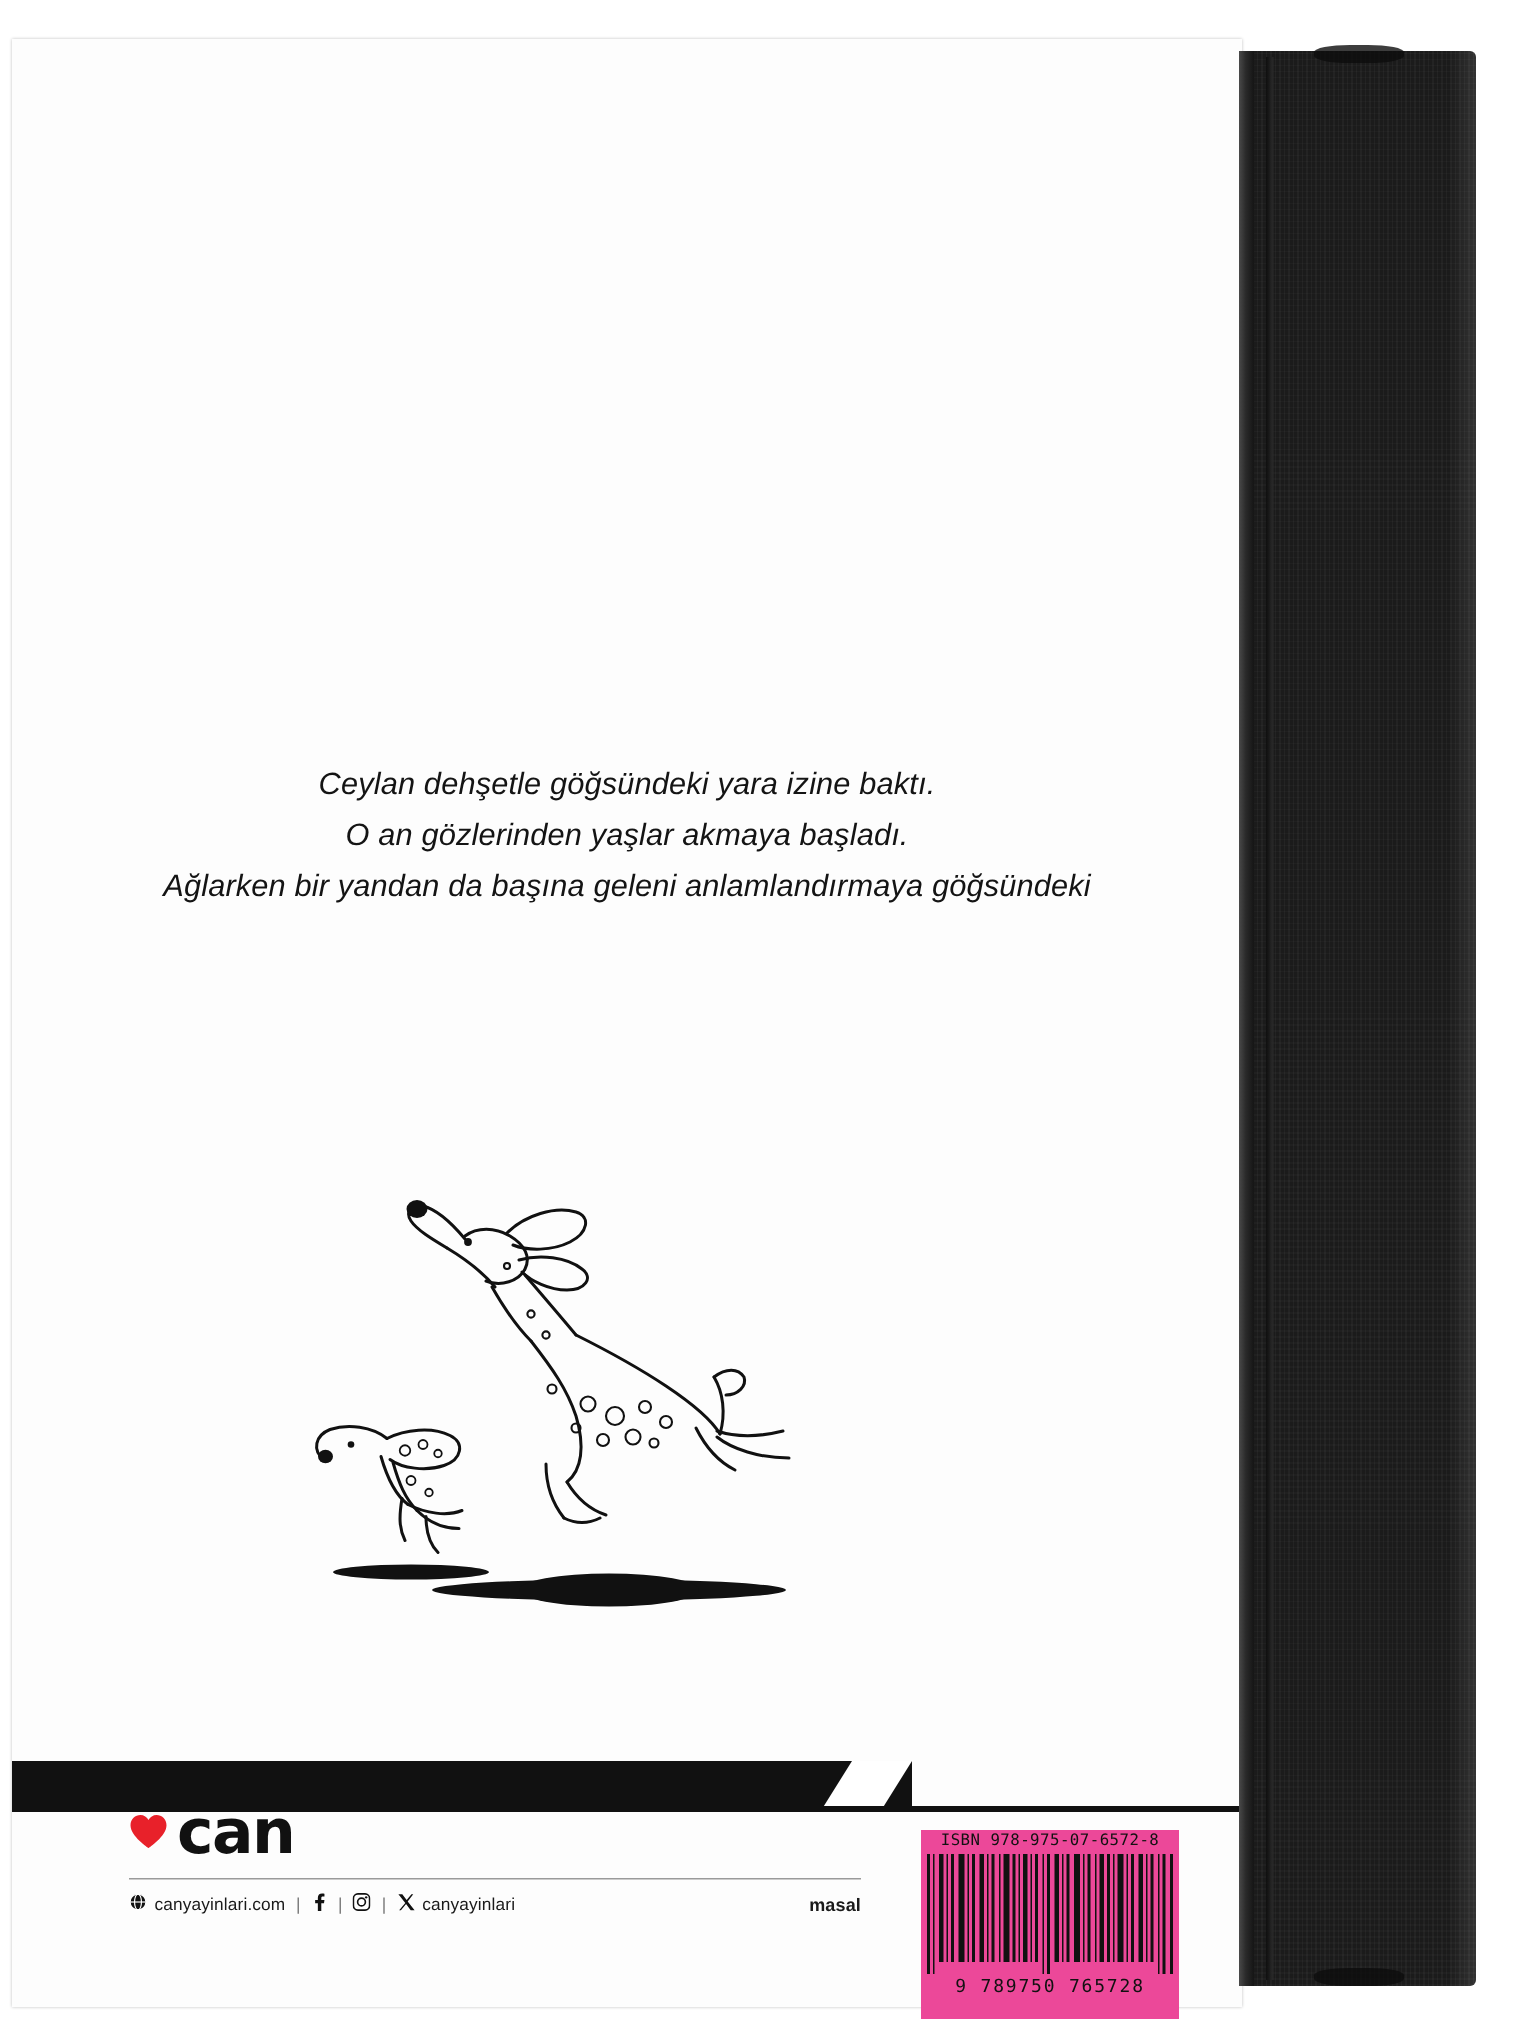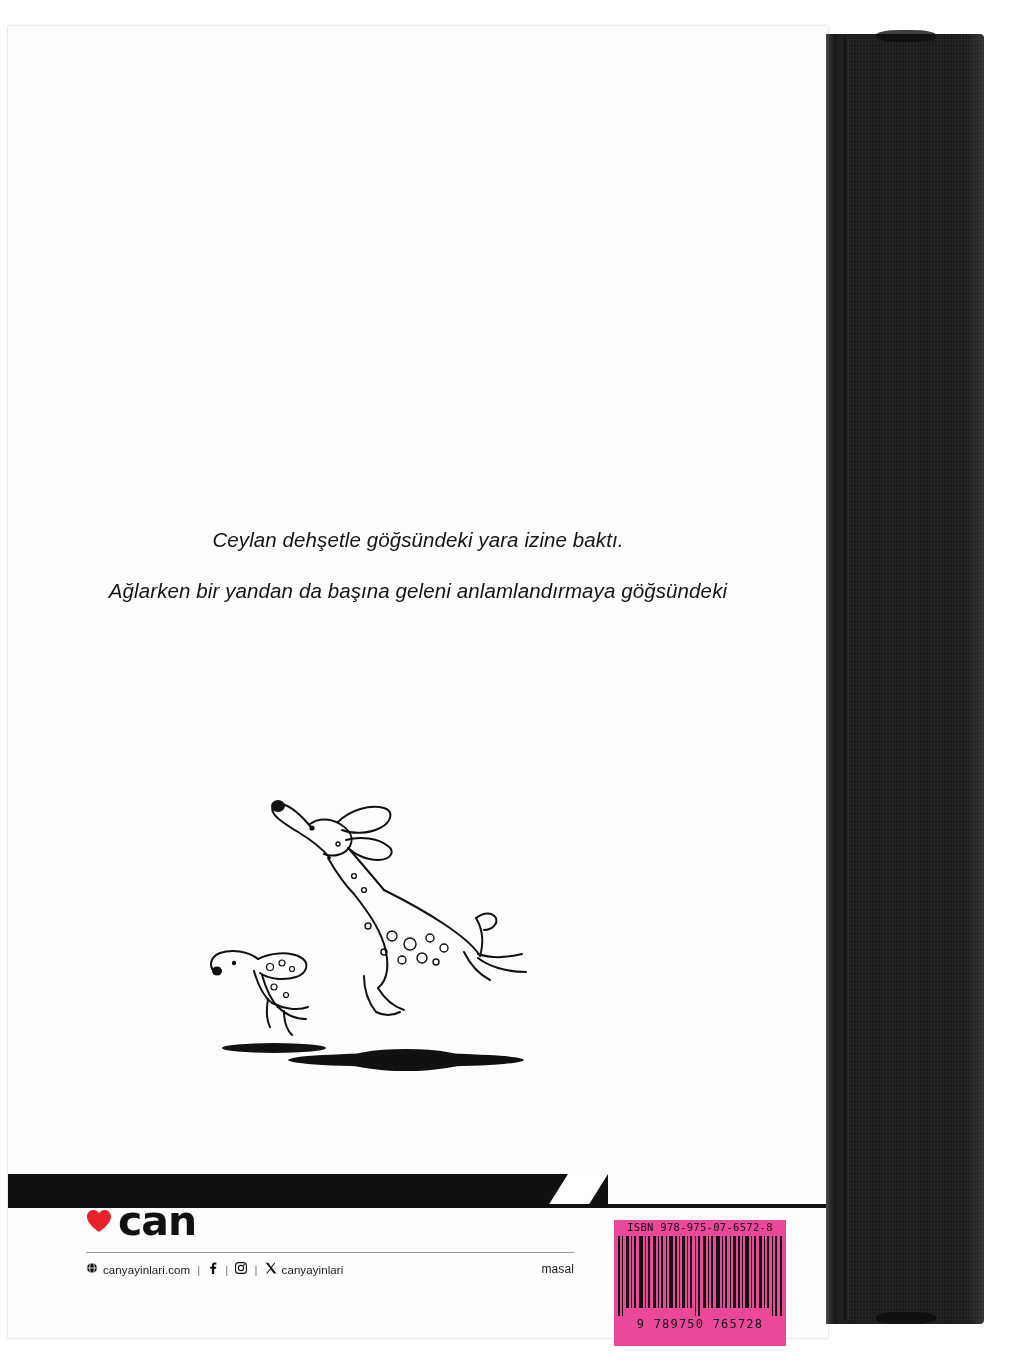--- a/index.html
+++ b/index.html
@@ -110,21 +110,21 @@
     left: 60px;
     top: 480px;
     width: 700px;
     text-align: center;
     font-style: italic;
     font-size: 20.5px;
     line-height: 34px;
     color: #141414;
     letter-spacing: 0.1px;
   }
-  #blurb .line { display: block; white-space: nowrap; margin-top: 17px; }
+  #blurb .line { display: block; white-space: nowrap; }
   #blurb .quote {
     display: block;
     margin-top: 28px;
     white-space: nowrap;
   }
 
   
   #illustration {
     position: absolute;
     left: 170px;
@@ -193,38 +193,39 @@
   }
   #pub-rule {
     margin-top: 8px;
     width: 488px;
     height: 1px;
     background: #9a9a9a;
   }
   #pub-meta {
     margin-top: 9px;
     display: flex;
-    align-items: flex-end;
+    align-items: center;
     width: 488px;
     font-size: 11.5px;
     color: #1a1a1a;
     letter-spacing: .1px;
   }
   #pub-meta .sep {
     margin: 0 7px;
     color: #777;
   }
   .mini-icon {
     display: inline-block;
     vertical-align: middle;
   }
   #genre {
     margin-left: auto;
     font-size: 12px;
     color: #1a1a1a;
+    font-weight: bold;
   }
 
   
   #barcode-box {
     position: absolute;
     left: 606px;
     top: 1194px;
     width: 172px;
     height: 126px;
     background: #ec4899;
@@ -260,20 +261,21 @@
 <div id="page">
 
   <div id="book">
 
     <div id="page-block"></div>
 
     <div id="back-cover">
 
       <div id="blurb">
         <span class="line">Ceylan dehşetle göğsündeki yara izine baktı.</span>
+        <span class="line">O an gözlerinden yaşlar akmaya başladı.</span>
         <span class="line">Ağlarken bir yandan da başına geleni anlamlandırmaya göğsündeki</span>
       </div>
 
       <div id="illustration">
         <svg width="470" height="340" viewBox="0 0 470 340" xmlns="http://www.w3.org/2000/svg">
           <g fill="none" stroke="#111111" stroke-width="2" stroke-linecap="round" stroke-linejoin="round">
 
             <path d="M132 60 C122 48 112 40 104 38 C96 36 92 42 96 48 C100 54 110 60 120 66"></path>
             <path d="M120 66 C130 72 142 80 152 92"></path>
             <path d="M132 58 C140 52 152 52 162 58 C172 64 176 72 172 80 C168 88 156 92 146 88"></path>

